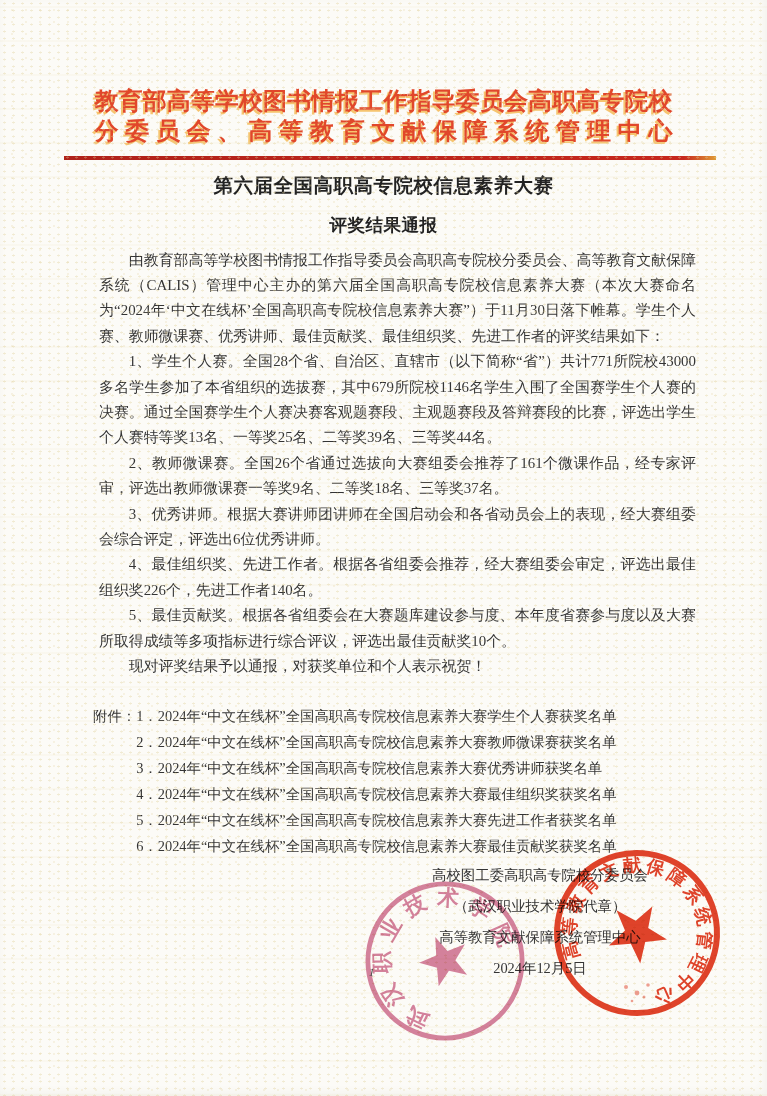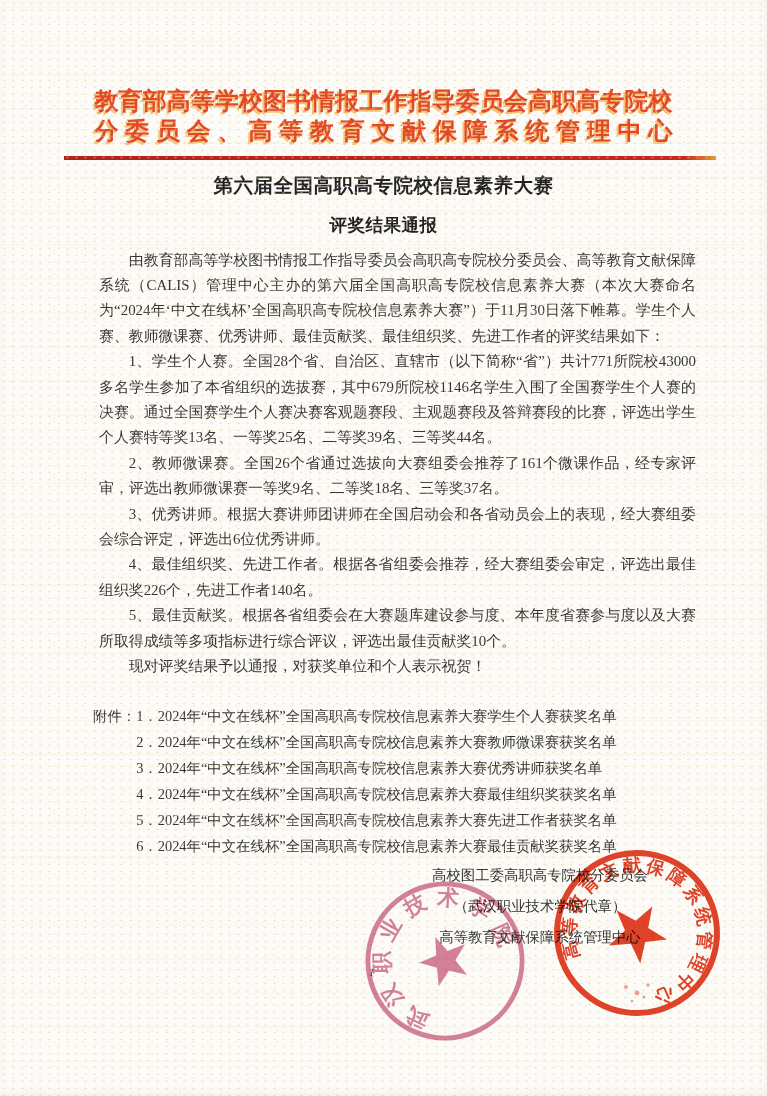--- a/index.html
+++ b/index.html
@@ -120,20 +120,21 @@
       <div>4．2024年“中文在线杯”全国高职高专院校信息素养大赛最佳组织奖获奖名单</div>
       <div>5．2024年“中文在线杯”全国高职高专院校信息素养大赛先进工作者获奖名单</div>
       <div>6．2024年“中文在线杯”全国高职高专院校信息素养大赛最佳贡献奖获奖名单</div>
     </div>
   </div>
 
   <div class="signature">
     <div>高校图工委高职高专院校分委员会</div>
     <div>（武汉职业技术学院代章）</div>
     <div>高等教育文献保障系统管理中心</div>
+    <div>2024年12月5日</div>
   </div>
 
   <svg class="seal seal-left" width="168" height="168" viewBox="-84 -84 168 168">
     <defs>
       <path id="arcL" d="M0,56 A56,56 0 1,1 0,-56 A56,56 0 1,1 0,56" fill="none"></path>
     </defs>
     <g transform="rotate(-22)">
       <circle r="77" fill="none" stroke-width="5" stroke="#c6537b"></circle>
       <polygon points="0,-26 6.1,-8.4 24.7,-8 9.9,3.2 15.3,21 0,10.4 -15.3,21 -9.9,3.2 -24.7,-8 -6.1,-8.4" fill="#c6537b"></polygon>
       <text font-size="21.5" fill="#c6537b">

